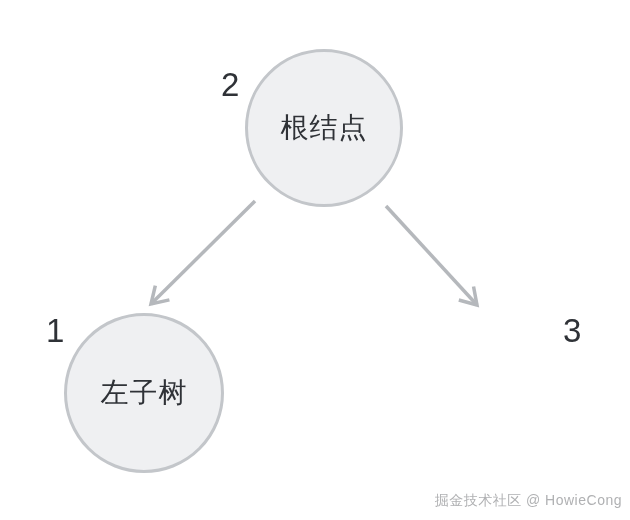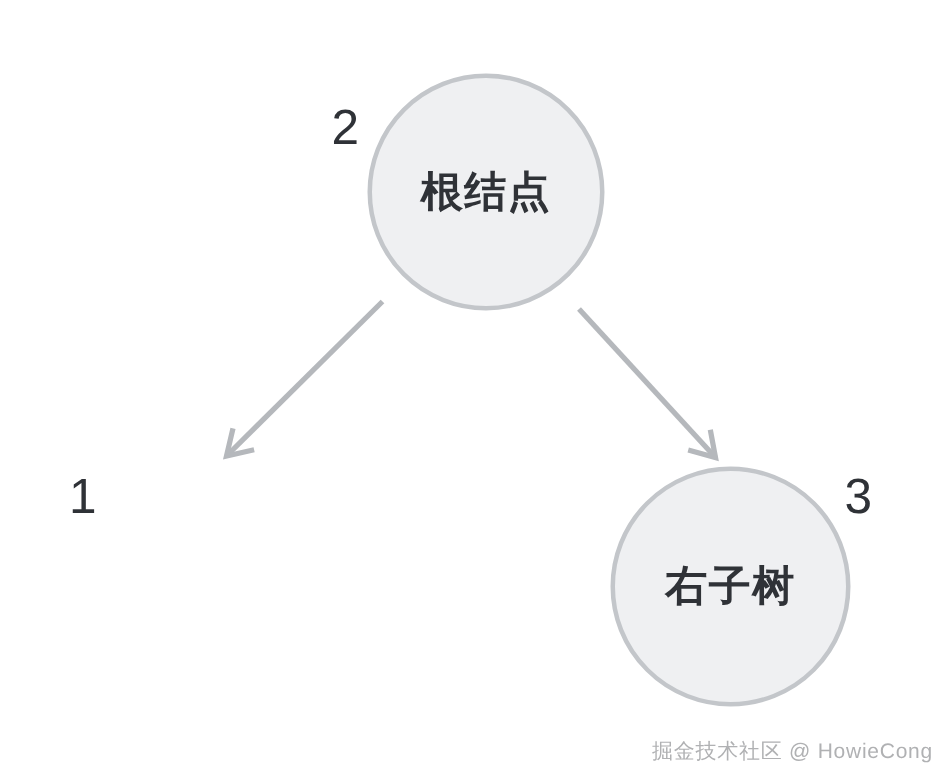--- a/index.html
+++ b/index.html
@@ -25,21 +25,20 @@
   }
   .node {
     position: absolute;
     box-sizing: border-box;
     border-radius: 50%;
     background: var(--node-fill, #eff0f2);
     border: 3px solid var(--node-border, #c3c6ca);
     display: flex;
     align-items: center;
     justify-content: center;
-    font-weight: bold;
   }
   .node-label {
     color: var(--text, #2f3237);
     font-size: 28px;
     letter-spacing: 1px;
     white-space: nowrap;
   }
   .node-root  { left: 245px; top: 49px;  width: 158px; height: 158px; }
   .node-left  { left: 64px;  top: 313px; width: 160px; height: 160px; }
   .node-right { left: 407px; top: 311px; width: 160px; height: 160px; }
@@ -80,20 +79,20 @@
   </svg>
 
   <span class="order-num order-root">2</span>
   <span class="order-num order-left">1</span>
   <span class="order-num order-right">3</span>
 
   <div class="node node-root">
     <span class="node-label">根结点</span>
   </div>
 
+  <div class="node node-left">
+    <span class="node-label">左子树</span>
+  </div>
 
-  <div class="node node-right">
-    <span class="node-label">右子树</span>
-  </div>
 
   <div class="watermark">掘金技术社区 @ HowieCong</div>
 
 </div>
 
 </body></html>

